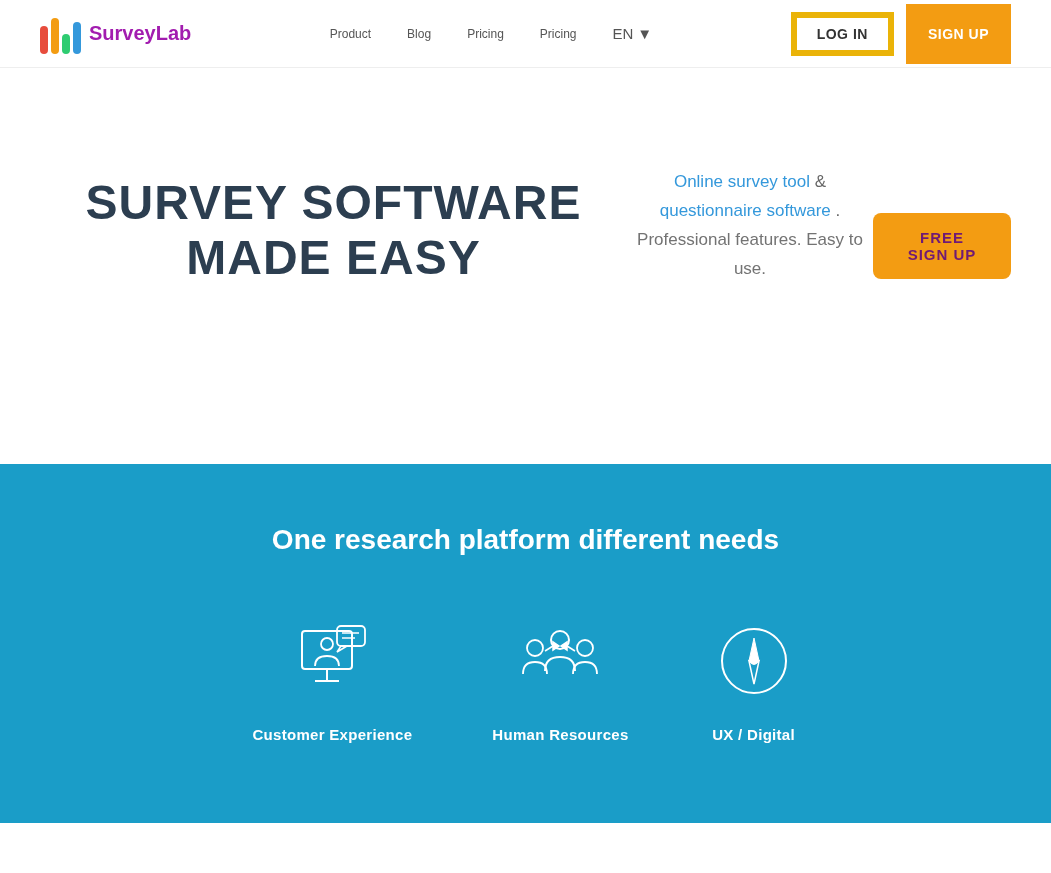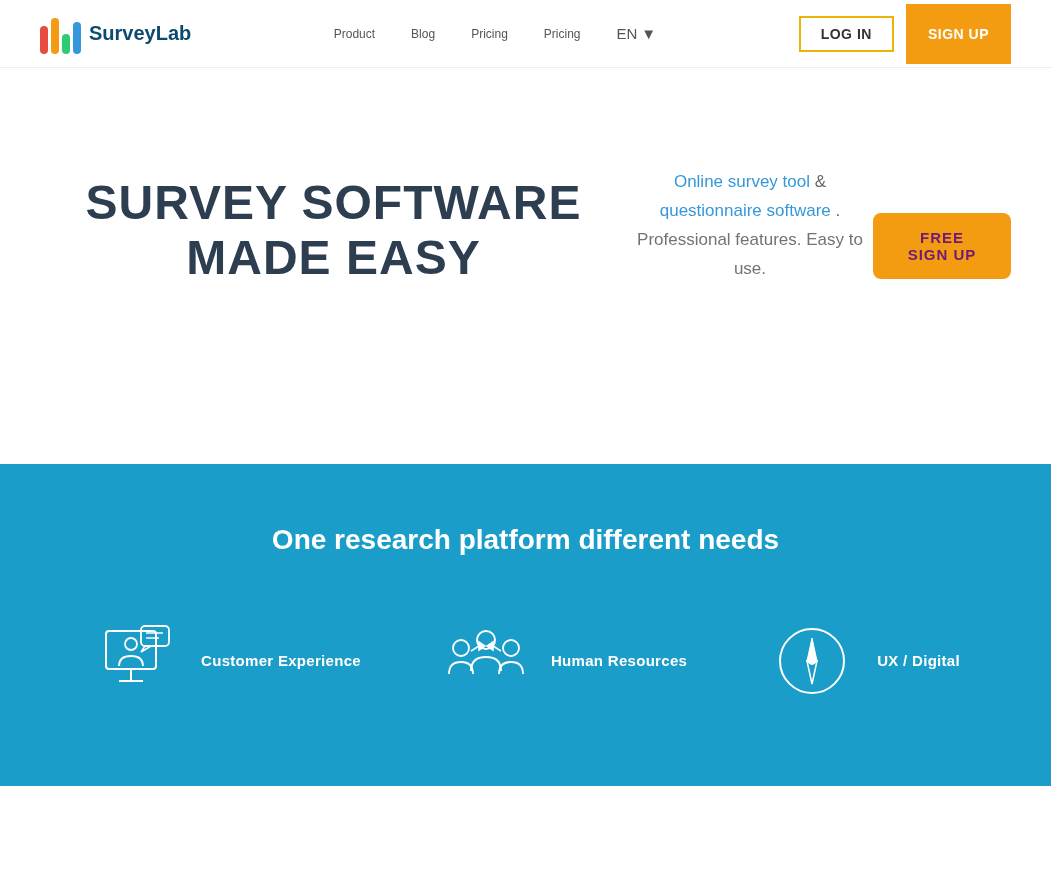--- a/index.html
+++ b/index.html
@@ -45,21 +45,21 @@
     }
 
     .bar1 { height: 28px; background: #e74c3c; }
     .bar2 { height: 36px; background: #f39c12; }
     .bar3 { height: 20px; background: #2ecc71; }
     .bar4 { height: 32px; background: #3498db; }
 
     .logo-text {
       font-size: 20px;
       font-weight: 700;
-      color: #0c4a6e;
+      color: #a21caf;
     }
 
     nav {
       display: flex;
       align-items: center;
       gap: 36px;
     }
 
     nav a {
       text-decoration: none;
@@ -77,21 +77,21 @@
     }
 
     .header-buttons {
       display: flex;
       align-items: center;
       gap: 12px;
     }
 
     .btn-login {
       padding: 8px 20px;
-      border: 2px solid #eab308;
+      border: 6px solid #eab308;
       background: #fff;
       color: #333;
       font-size: 14px;
       font-weight: 700;
       cursor: pointer;
       letter-spacing: 0.5px;
       text-align: right;
     }
 
     .btn-signup {
@@ -168,21 +168,21 @@
     }
 
     .category-grid {
       display: flex;
       justify-content: center;
       gap: 80px;
     }
 
     .category-item {
       display: flex;
-      flex-direction: row;
+      flex-direction: column;
       align-items: center;
       gap: 20px;
       color: #fff;
     }
 
     .category-icon {
       width: 90px;
       height: 90px;
     }
 

